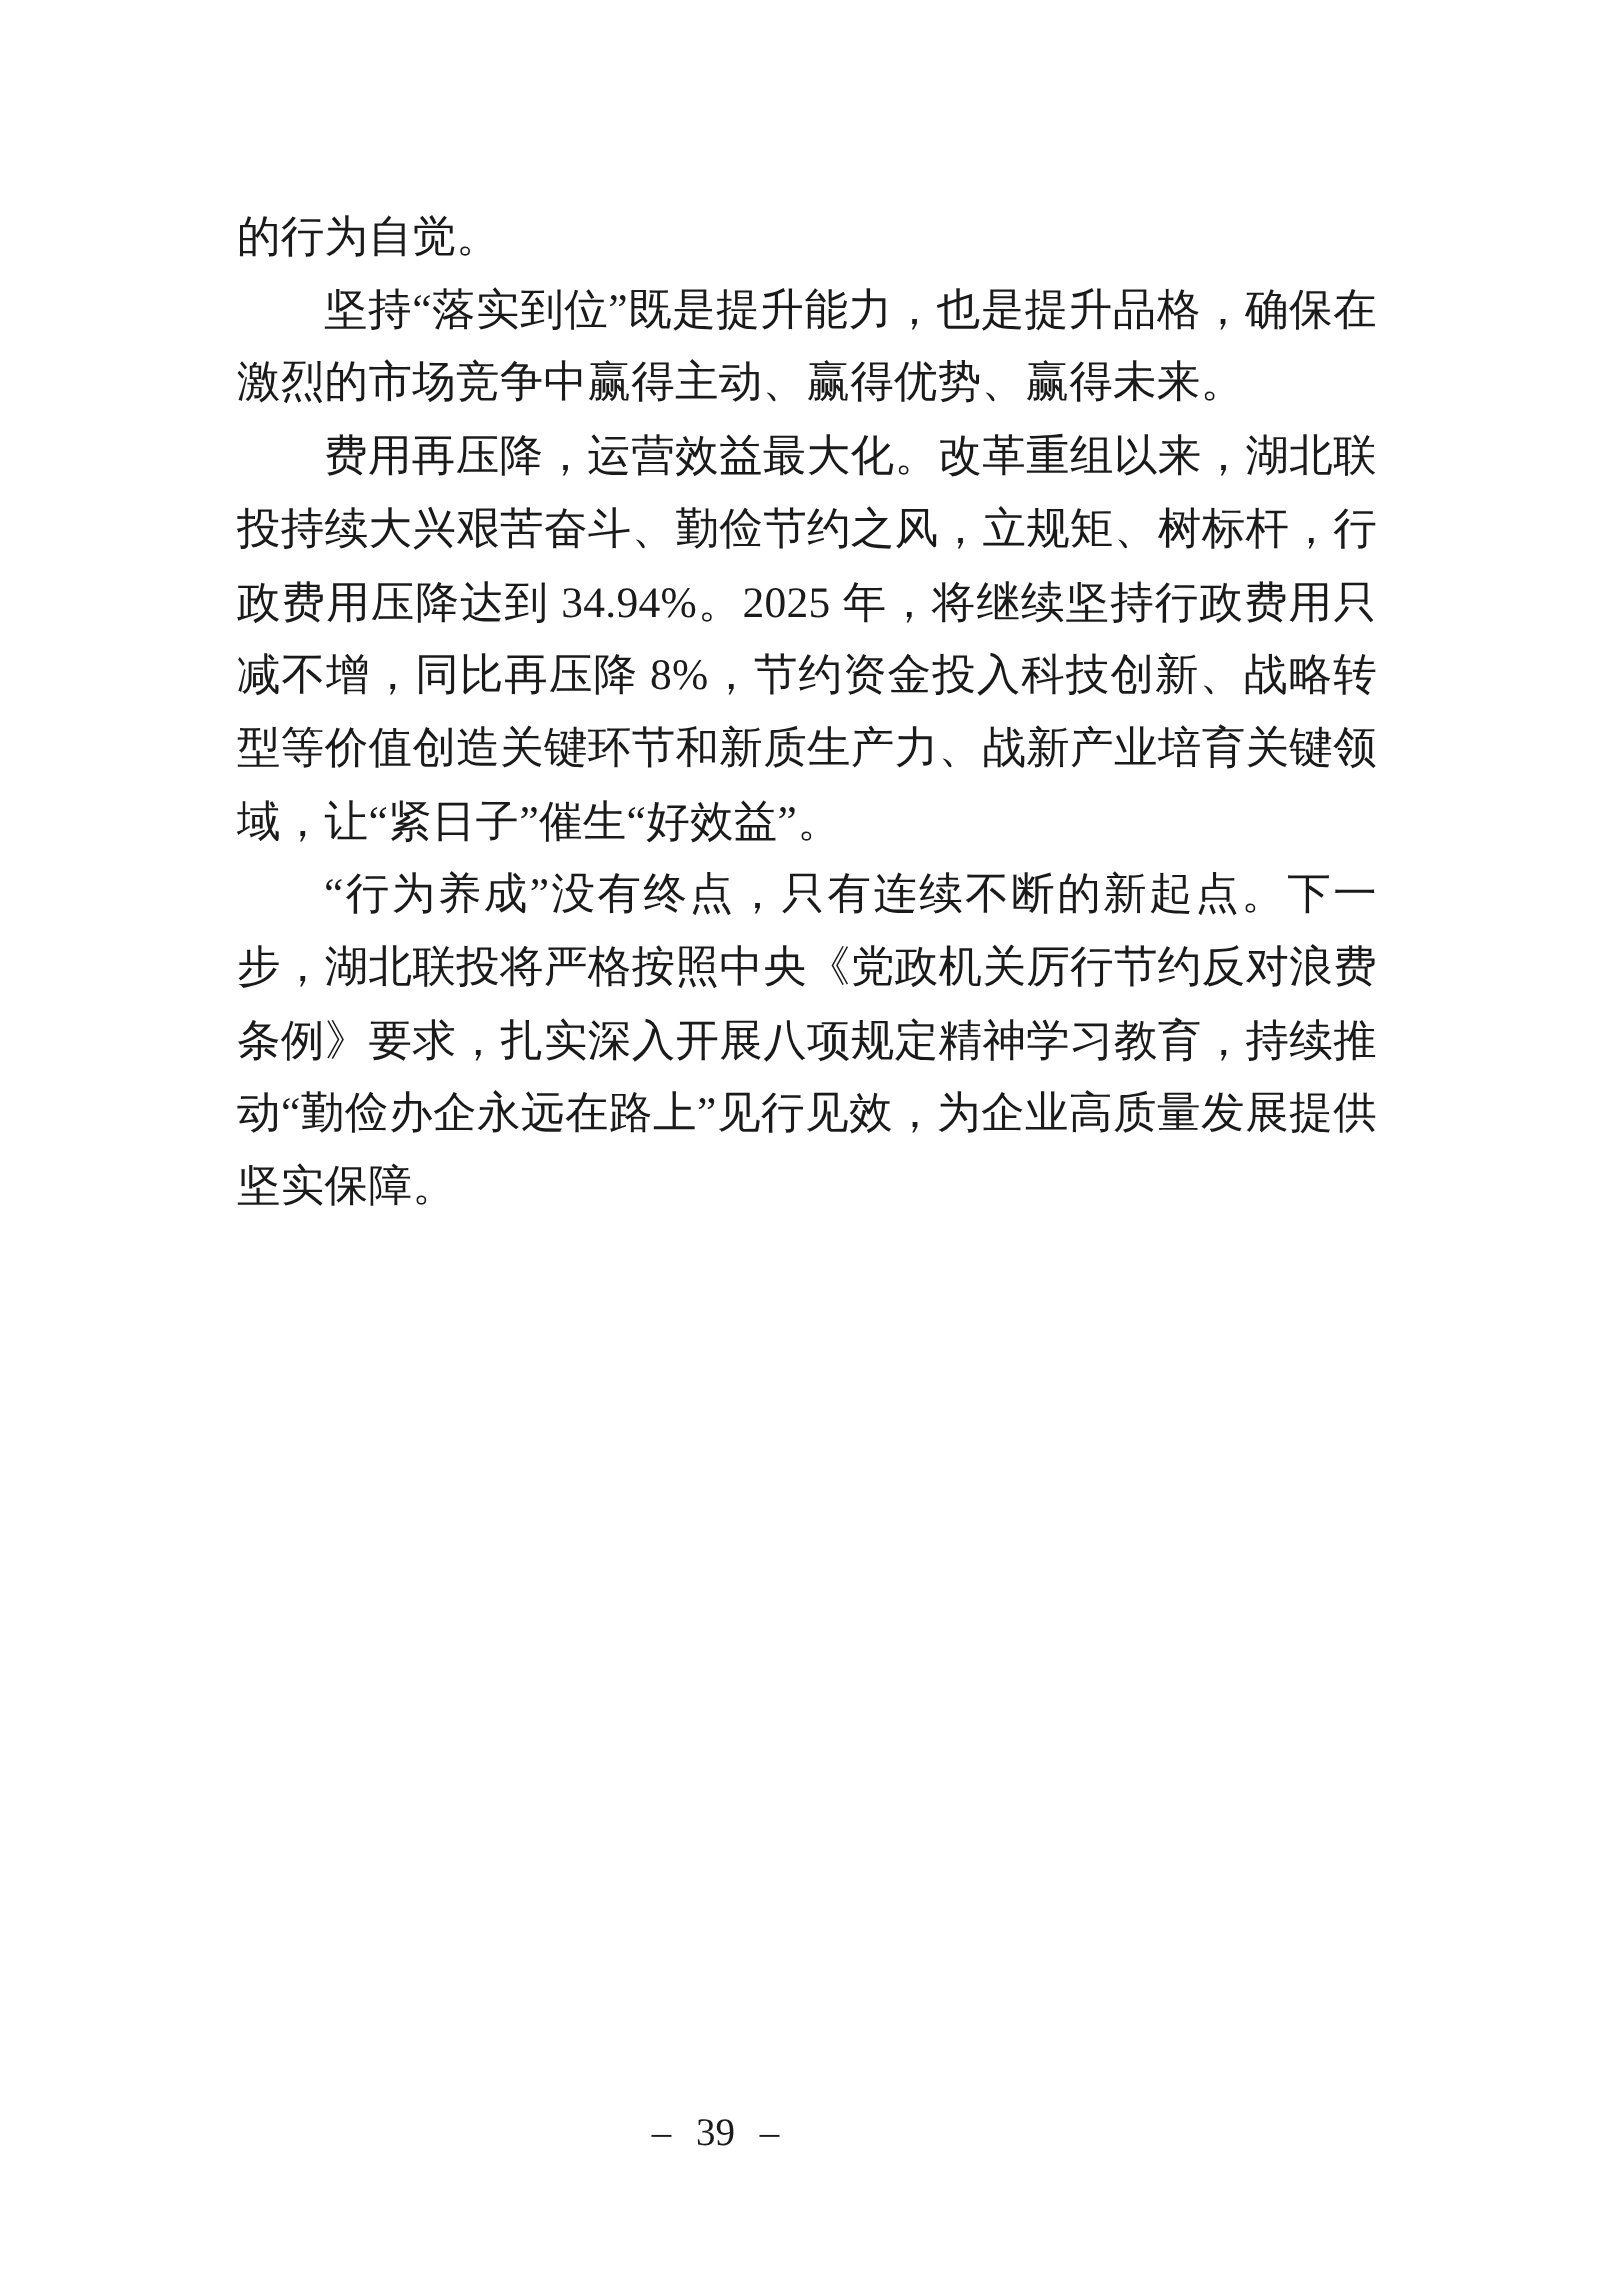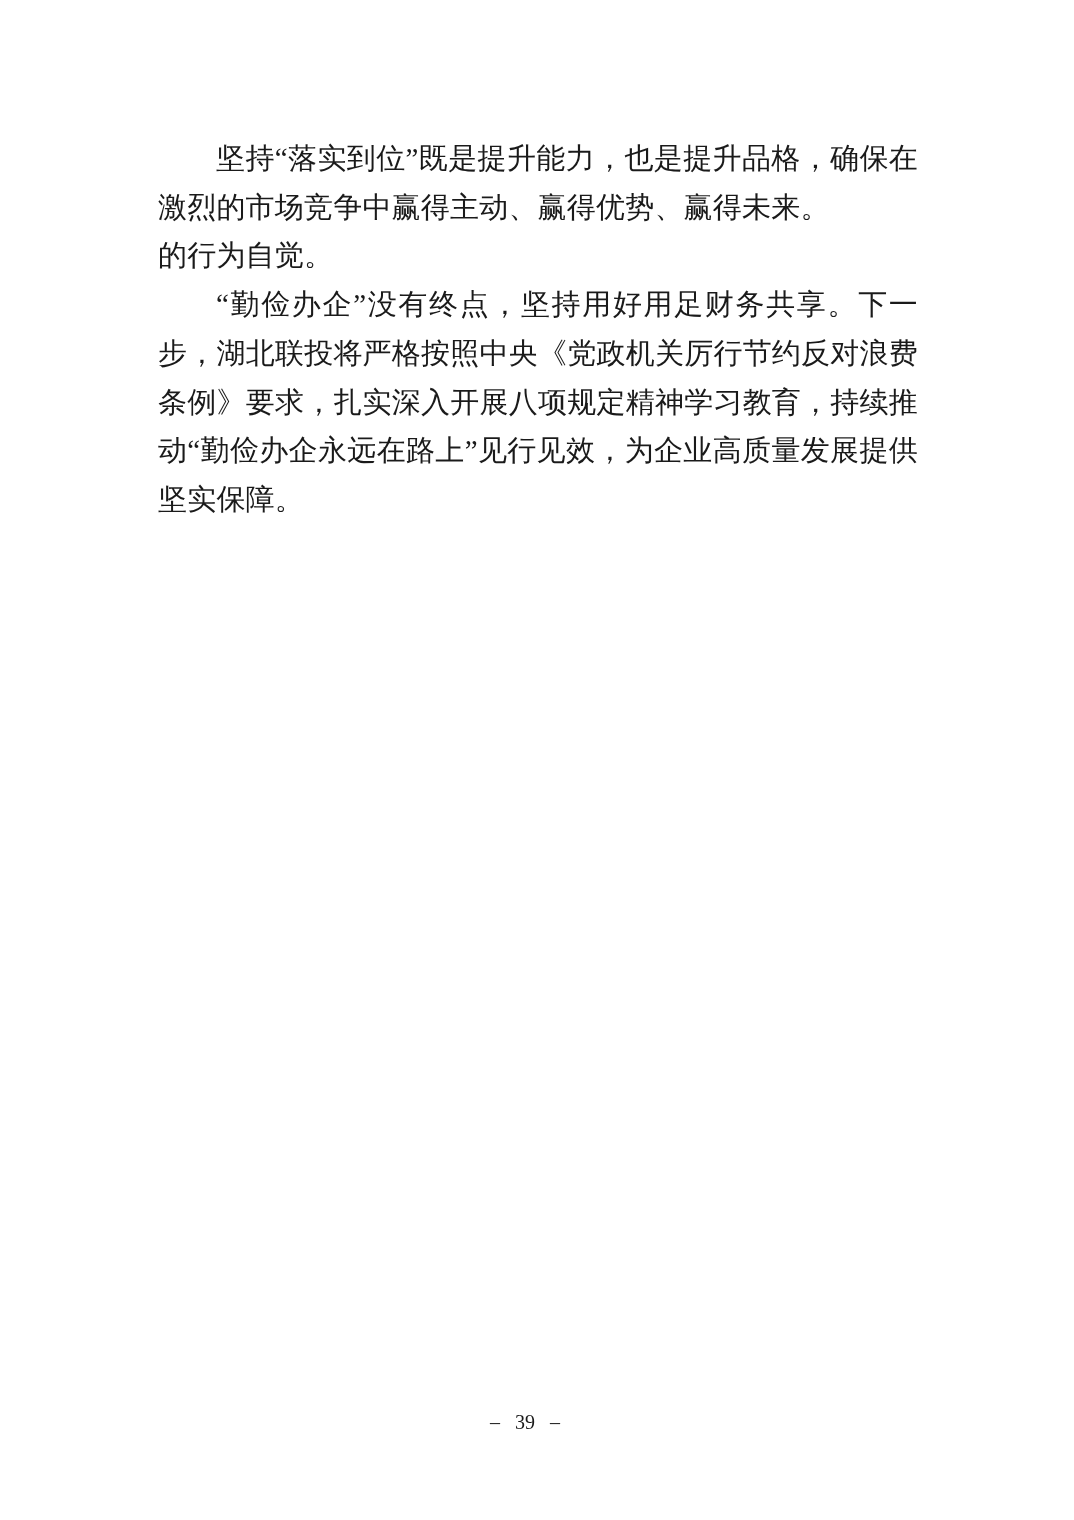--- a/index.html
+++ b/index.html
@@ -39,34 +39,34 @@
   }
   .para.continuation {
     text-indent: 0;
   }
   .page-footer {
     position: absolute;
     left: 0;
     top: 1402px;
     width: 954px;
     text-align: center;
-    font-size: 20px;
+    font-size: 26px;
     line-height: 40px;
     word-spacing: 10px;
-    padding-left: 48px;
   }
 </style>
 </head>
 <body>
 
 <div class="page">
 
   <div class="text-column">
+    <p class="para continuation">的行为自觉。</p>
     <p class="para">坚持“落实到位”既是提升能力，也是提升品格，确保在激烈的市场竞争中赢得主动、赢得优势、赢得未来。</p>
-    <p class="para continuation">的行为自觉。</p>
-    <p class="para">“勤俭办企”没有终点，坚持用好用足财务共享。下一步，湖北联投将严格按照中央《党政机关厉行节约反对浪费条例》要求，扎实深入开展八项规定精神学习教育，持续推动“勤俭办企永远在路上”见行见效，为企业高质量发展提供坚实保障。</p>
+    <p class="para">费用再压降，运营效益最大化。改革重组以来，湖北联投持续大兴艰苦奋斗、勤俭节约之风，立规矩、树标杆，行政费用压降达到 34.94%。2025 年，将继续坚持行政费用只减不增，同比再压降 8%，节约资金投入科技创新、战略转型等价值创造关键环节和新质生产力、战新产业培育关键领域，让“紧日子”催生“好效益”。</p>
+    <p class="para">“行为养成”没有终点，只有连续不断的新起点。下一步，湖北联投将严格按照中央《党政机关厉行节约反对浪费条例》要求，扎实深入开展八项规定精神学习教育，持续推动“勤俭办企永远在路上”见行见效，为企业高质量发展提供坚实保障。</p>
   </div>
 
   <div class="page-footer">
     <span>– 39 –</span>
   </div>
 
 </div>
 
 </body></html>

